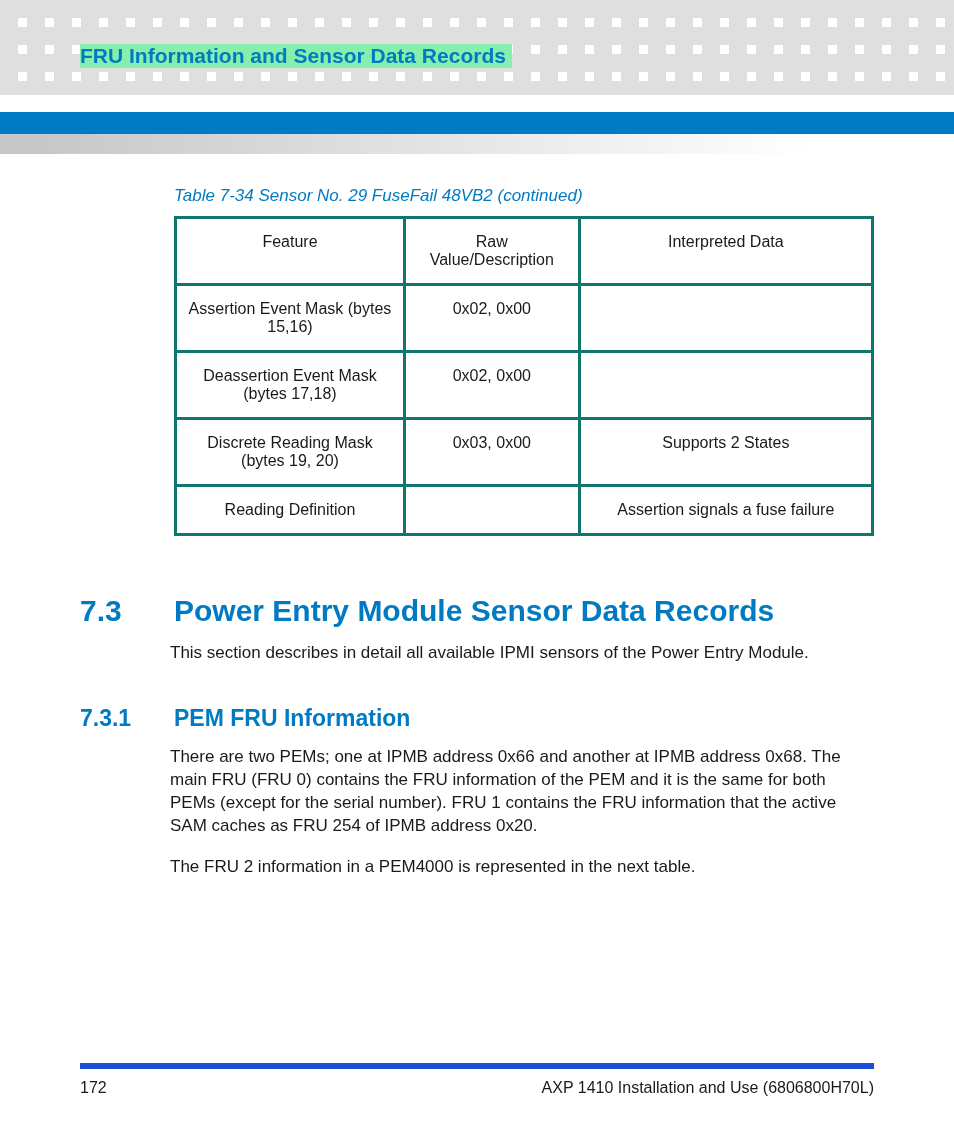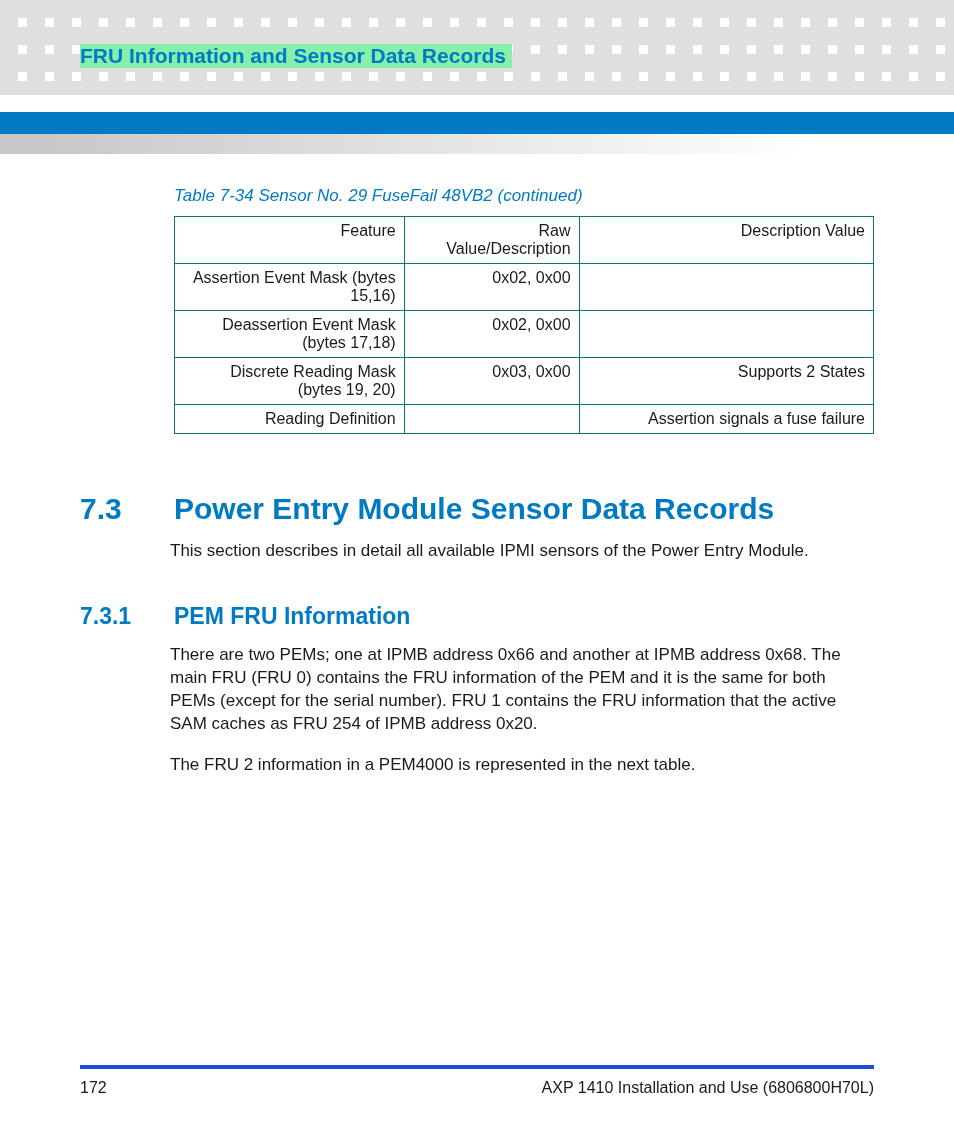--- a/index.html
+++ b/index.html
@@ -68,23 +68,23 @@
       margin-left: 94px;
       margin-bottom: 10px;
     }
     table.data {
       border-collapse: collapse;
       width: 700px;
       margin-left: 94px;
       font-size: 16px;
     }
     table.data th, table.data td {
-      border: 1px solid #0f766e;
-      padding: 5px 8px;
-      text-align: right;
+      border: 3px solid #0f766e;
+      padding: 14px 8px;
+      text-align: center;
       vertical-align: top;
       font-weight: 400;
     }
     table.data th { font-weight: 400; }
     .col-feature { width: 230px; }
     .col-raw { width: 175px; }
     .col-interp { width: 295px; }
     .section {
       margin-top: 48px;
       display: flex;
@@ -126,21 +126,21 @@
       font-size: 17px;
       line-height: 1.35;
       color: #1a1a1a;
     }
     .body-text + .body-text { margin-top: 18px; }
     .footer {
       position: absolute;
       bottom: 48px;
       left: 80px;
       right: 80px;
-      border-top: 4px solid #1d4ed8;
+      border-top: 6px solid #1d4ed8;
       padding-top: 10px;
       display: flex;
       justify-content: space-between;
       font-size: 16px;
       color: #1a1a1a;
     }
   </style>
 </head>
 <body>
 
@@ -153,21 +153,21 @@
 
 <div class="content">
 
   <div class="table-caption">Table 7-34 Sensor No. 29 FuseFail 48VB2 (continued)</div>
 
   <table class="data">
     <thead>
       <tr>
         <th class="col-feature">Feature</th>
         <th class="col-raw">Raw Value/Description</th>
-        <th class="col-interp">Description Value</th>
+        <th class="col-interp">Interpreted Data</th>
       </tr>
     </thead>
     <tbody>
       <tr>
         <td>Assertion Event Mask (bytes 15,16)</td>
         <td>0x02, 0x00</td>
         <td></td>
       </tr>
       <tr>
         <td>Deassertion Event Mask (bytes 17,18)</td>

